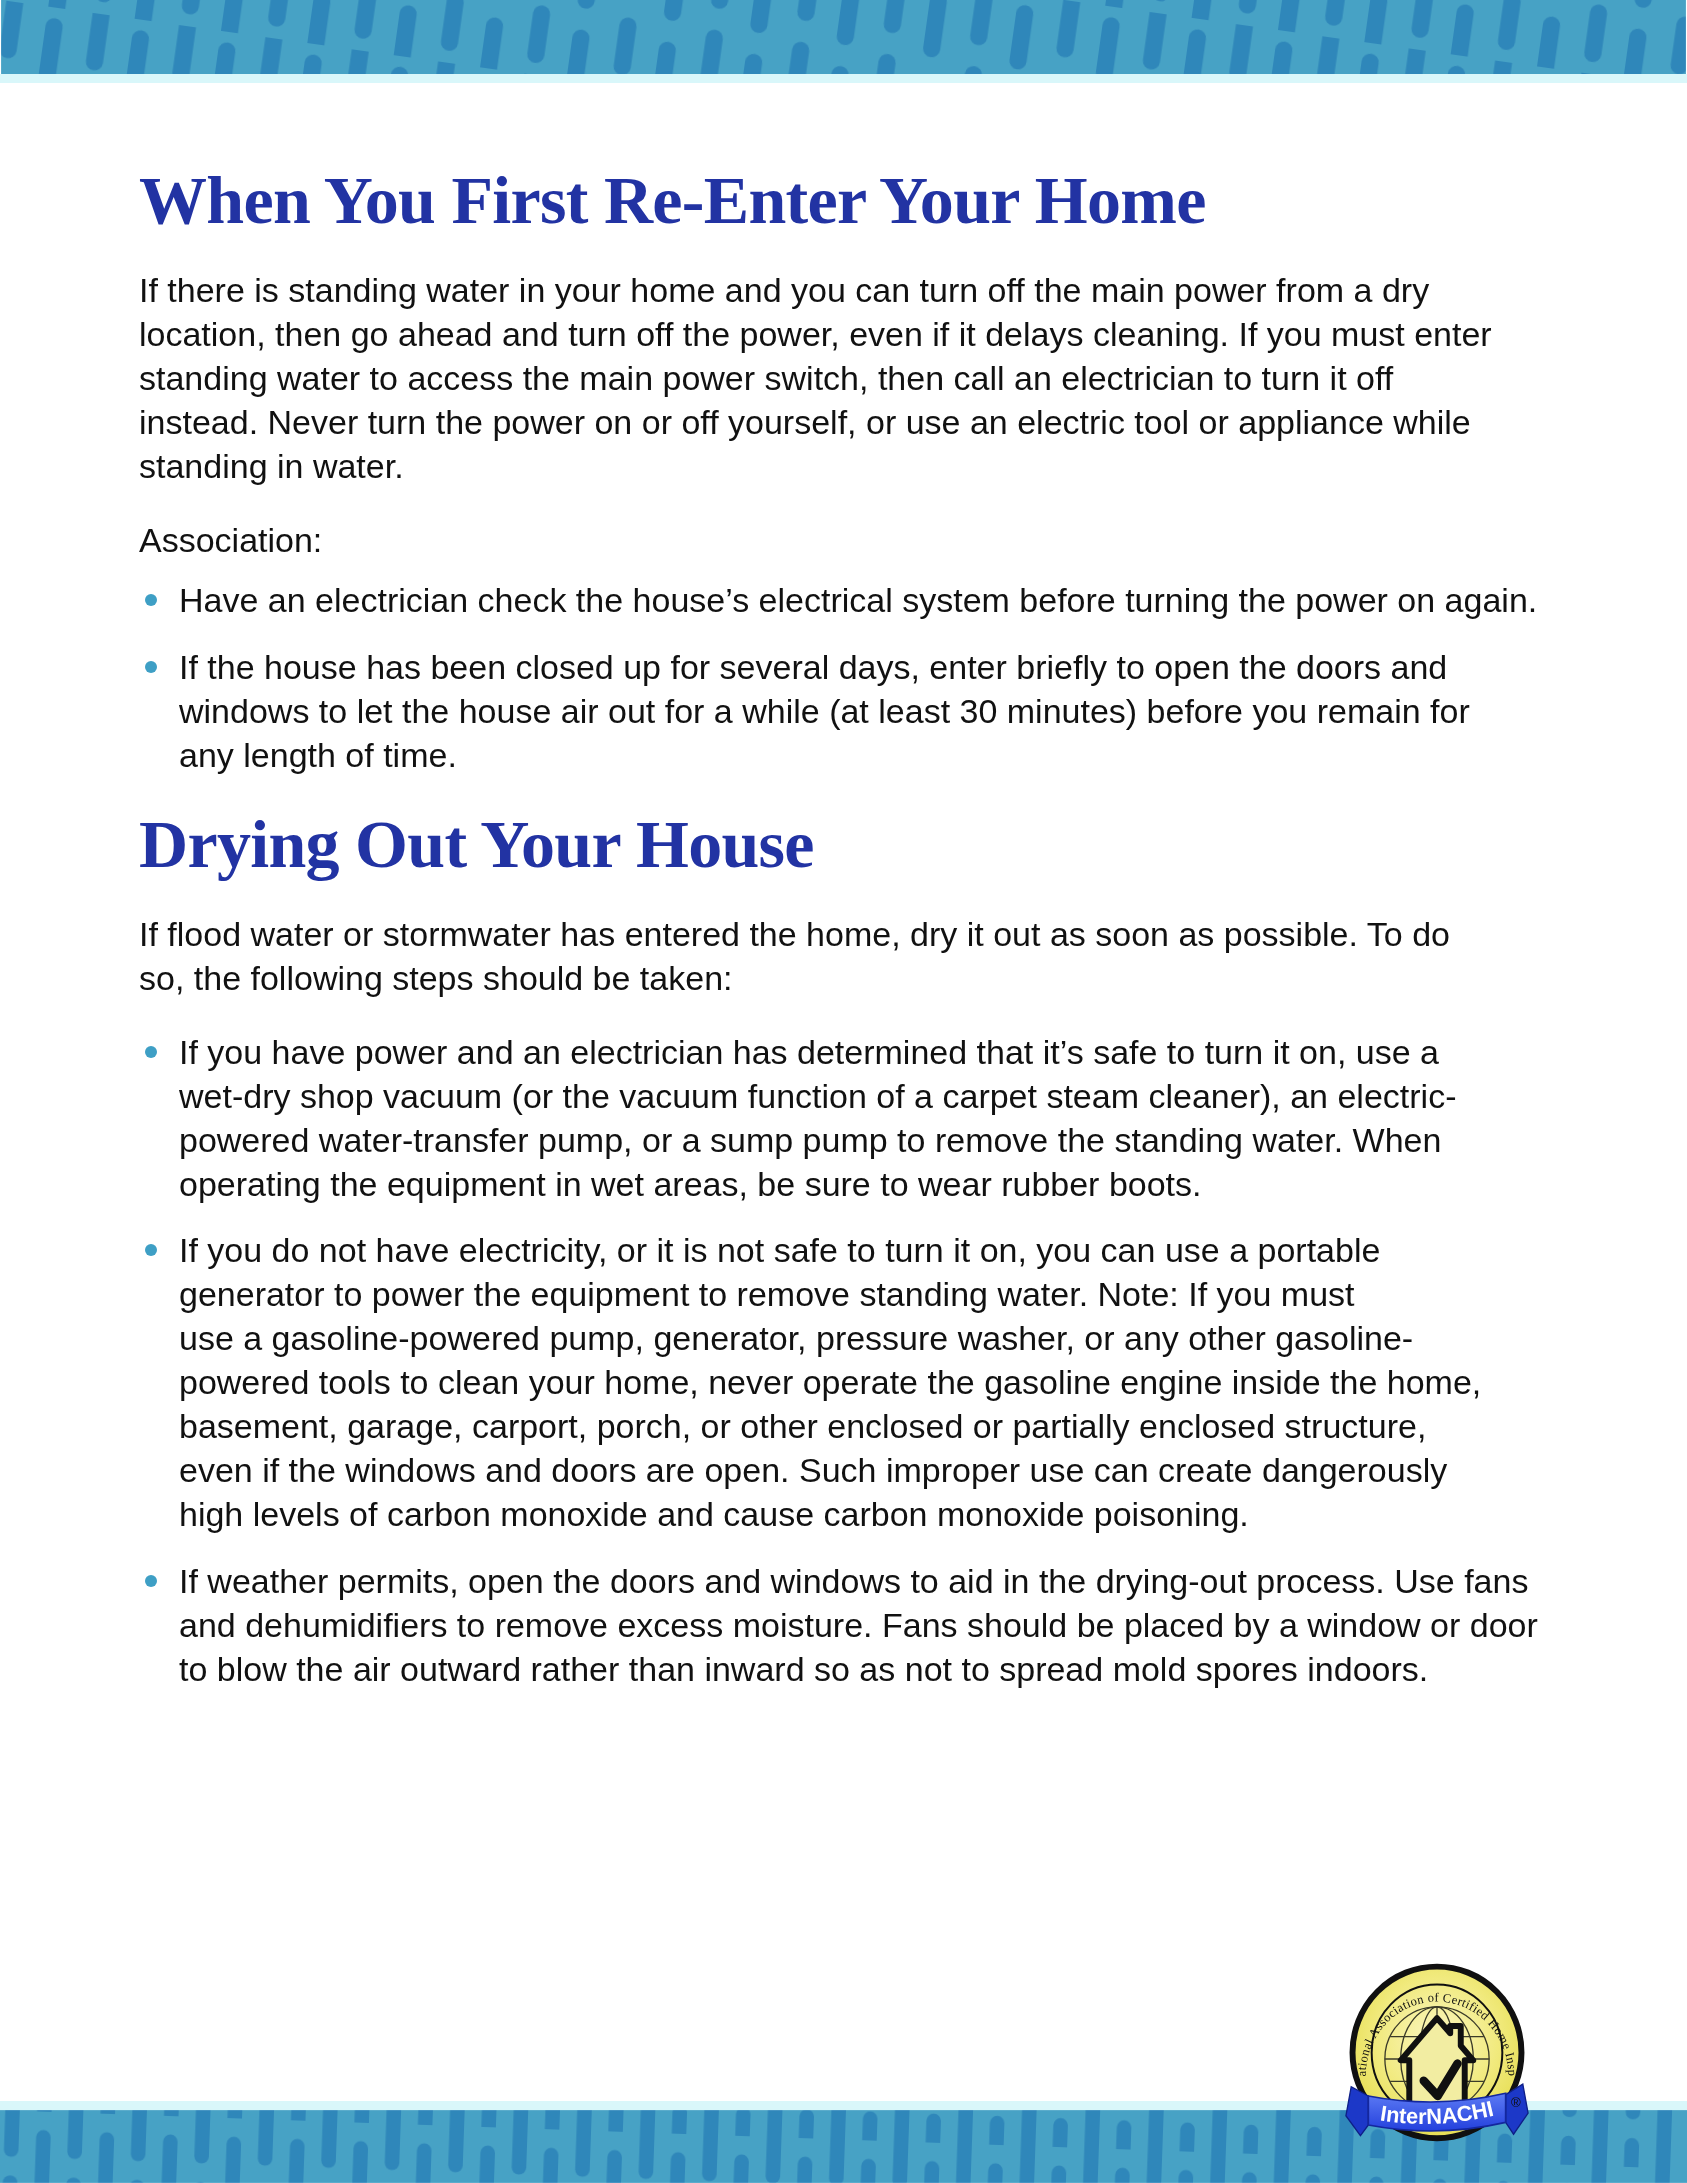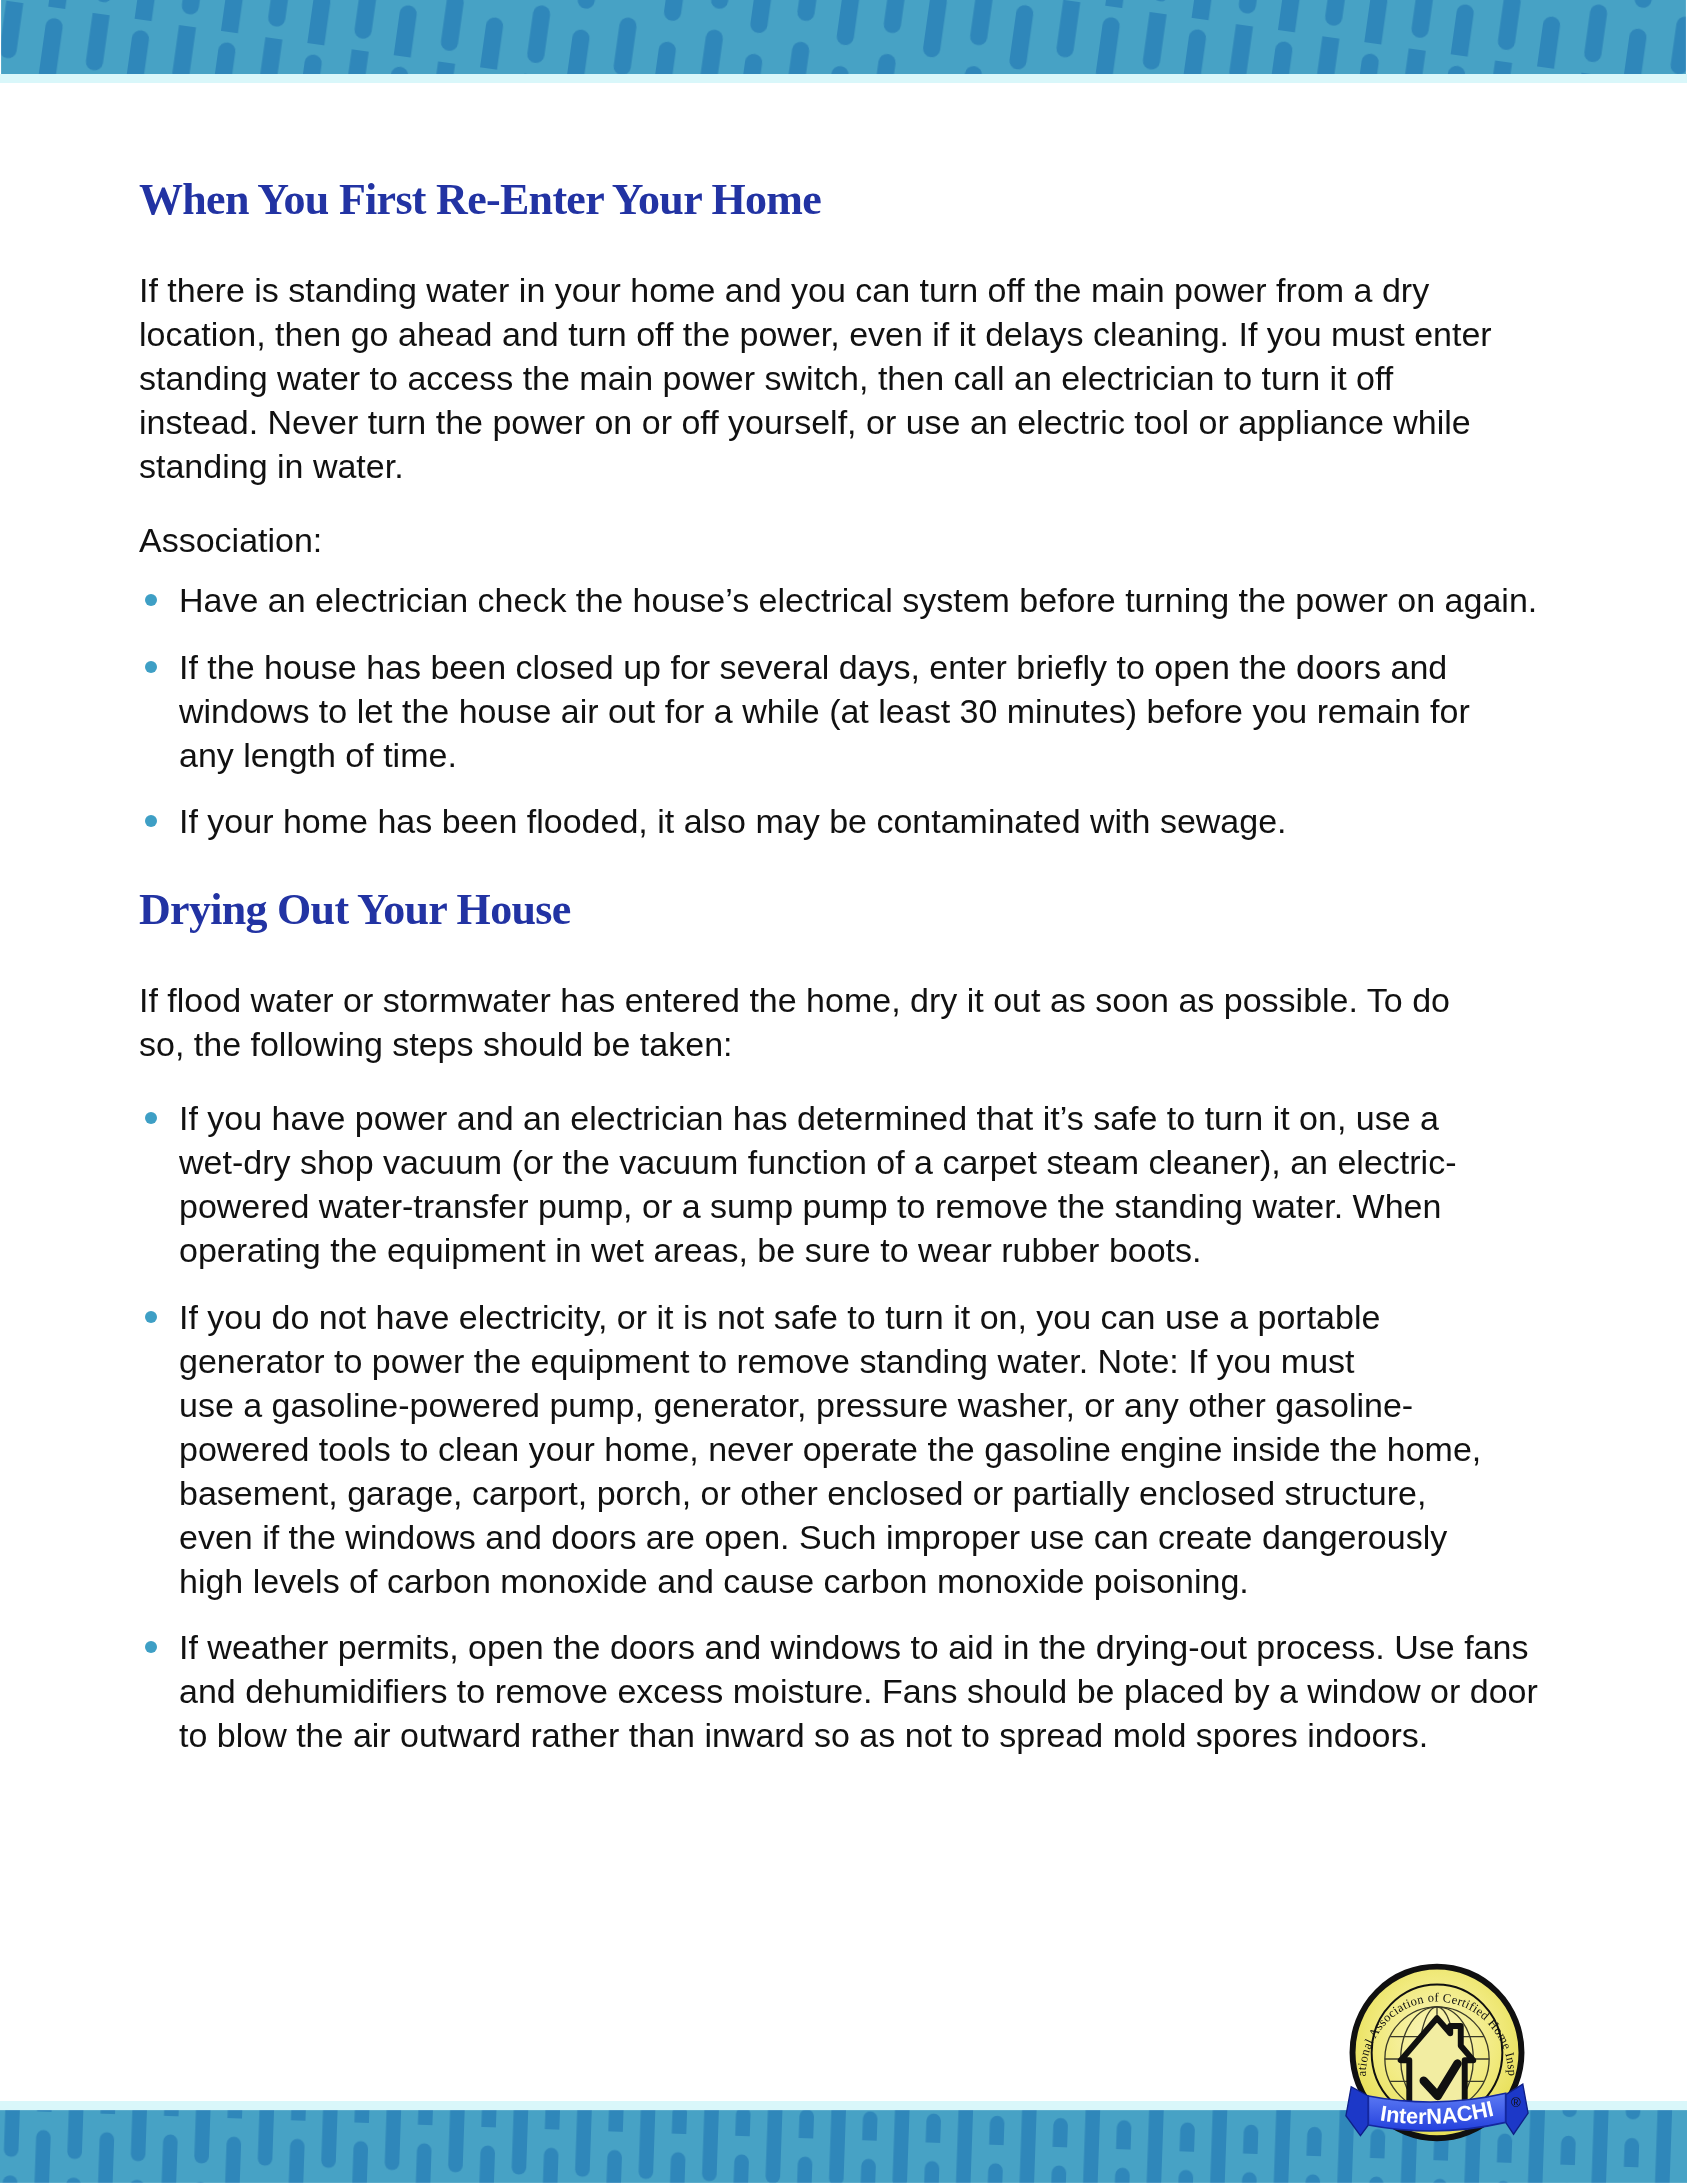--- a/index.html
+++ b/index.html
@@ -5,21 +5,21 @@
   html,body{margin:0;padding:0;background:#ffffff;}
   .page{position:relative;width:1687px;height:2183px;background:#ffffff;overflow:hidden;
         font-family:"Liberation Sans", sans-serif;}
   
   .band-wrap{position:absolute;left:0;width:1687px;line-height:0;}
   .band-top{top:0;}
   .strip{width:1687px;height:8.6px;background:#d9f7fa;}
   .footer-wrap{position:absolute;left:0;bottom:0;width:1687px;line-height:0;}
   
   .content{position:absolute;left:139px;top:83px;width:1462px;color:#111;}
-  h1{font-family:"Liberation Serif", serif;font-weight:700;font-size:44px;line-height:60px;
+  h1{font-family:"Liberation Serif", serif;font-weight:700;font-size:68px;line-height:60px;
      color:#2233a3;margin:0;letter-spacing:-0.7px;}
   .h1-first{margin-top:87px;}
   .h1-second{margin-top:37px;}
   p{margin:0;}
   .body{font-size:34px;line-height:44px;font-weight:400;color:#111;}
   .lines{white-space:pre-line;}
   .intro{margin-top:38px;}
   .subhead{margin-top:30px;}
   ul.blist{list-style:none;margin:16px 0 0 0;padding:0;}
   ul.blist2{margin-top:30px;}
@@ -65,24 +65,20 @@
     <ul class="blist">
       <li class="body">
         <span class="dot"></span>
         <span class="lines">Have an electrician check the house’s electrical system before turning the power on again.</span>
       </li>
       <li class="body">
         <span class="dot"></span>
         <span class="lines">If the house has been closed up for several days, enter briefly to open the doors and
 windows to let the house air out for a while (at least 30 minutes) before you remain for
 any length of time.</span>
-      </li>
-      <li class="body">
-        <span class="dot"></span>
-        <span class="lines">If your home has been flooded, it also may be contaminated with sewage.</span>
       </li>
     </ul>
 
     <h1 class="h1-second">Drying Out Your House</h1>
 
     <p class="body lines intro">If flood water or stormwater has entered the home, dry it out as soon as possible. To do
 so, the following steps should be taken:</p>
 
     <ul class="blist blist2">
       <li class="body">

